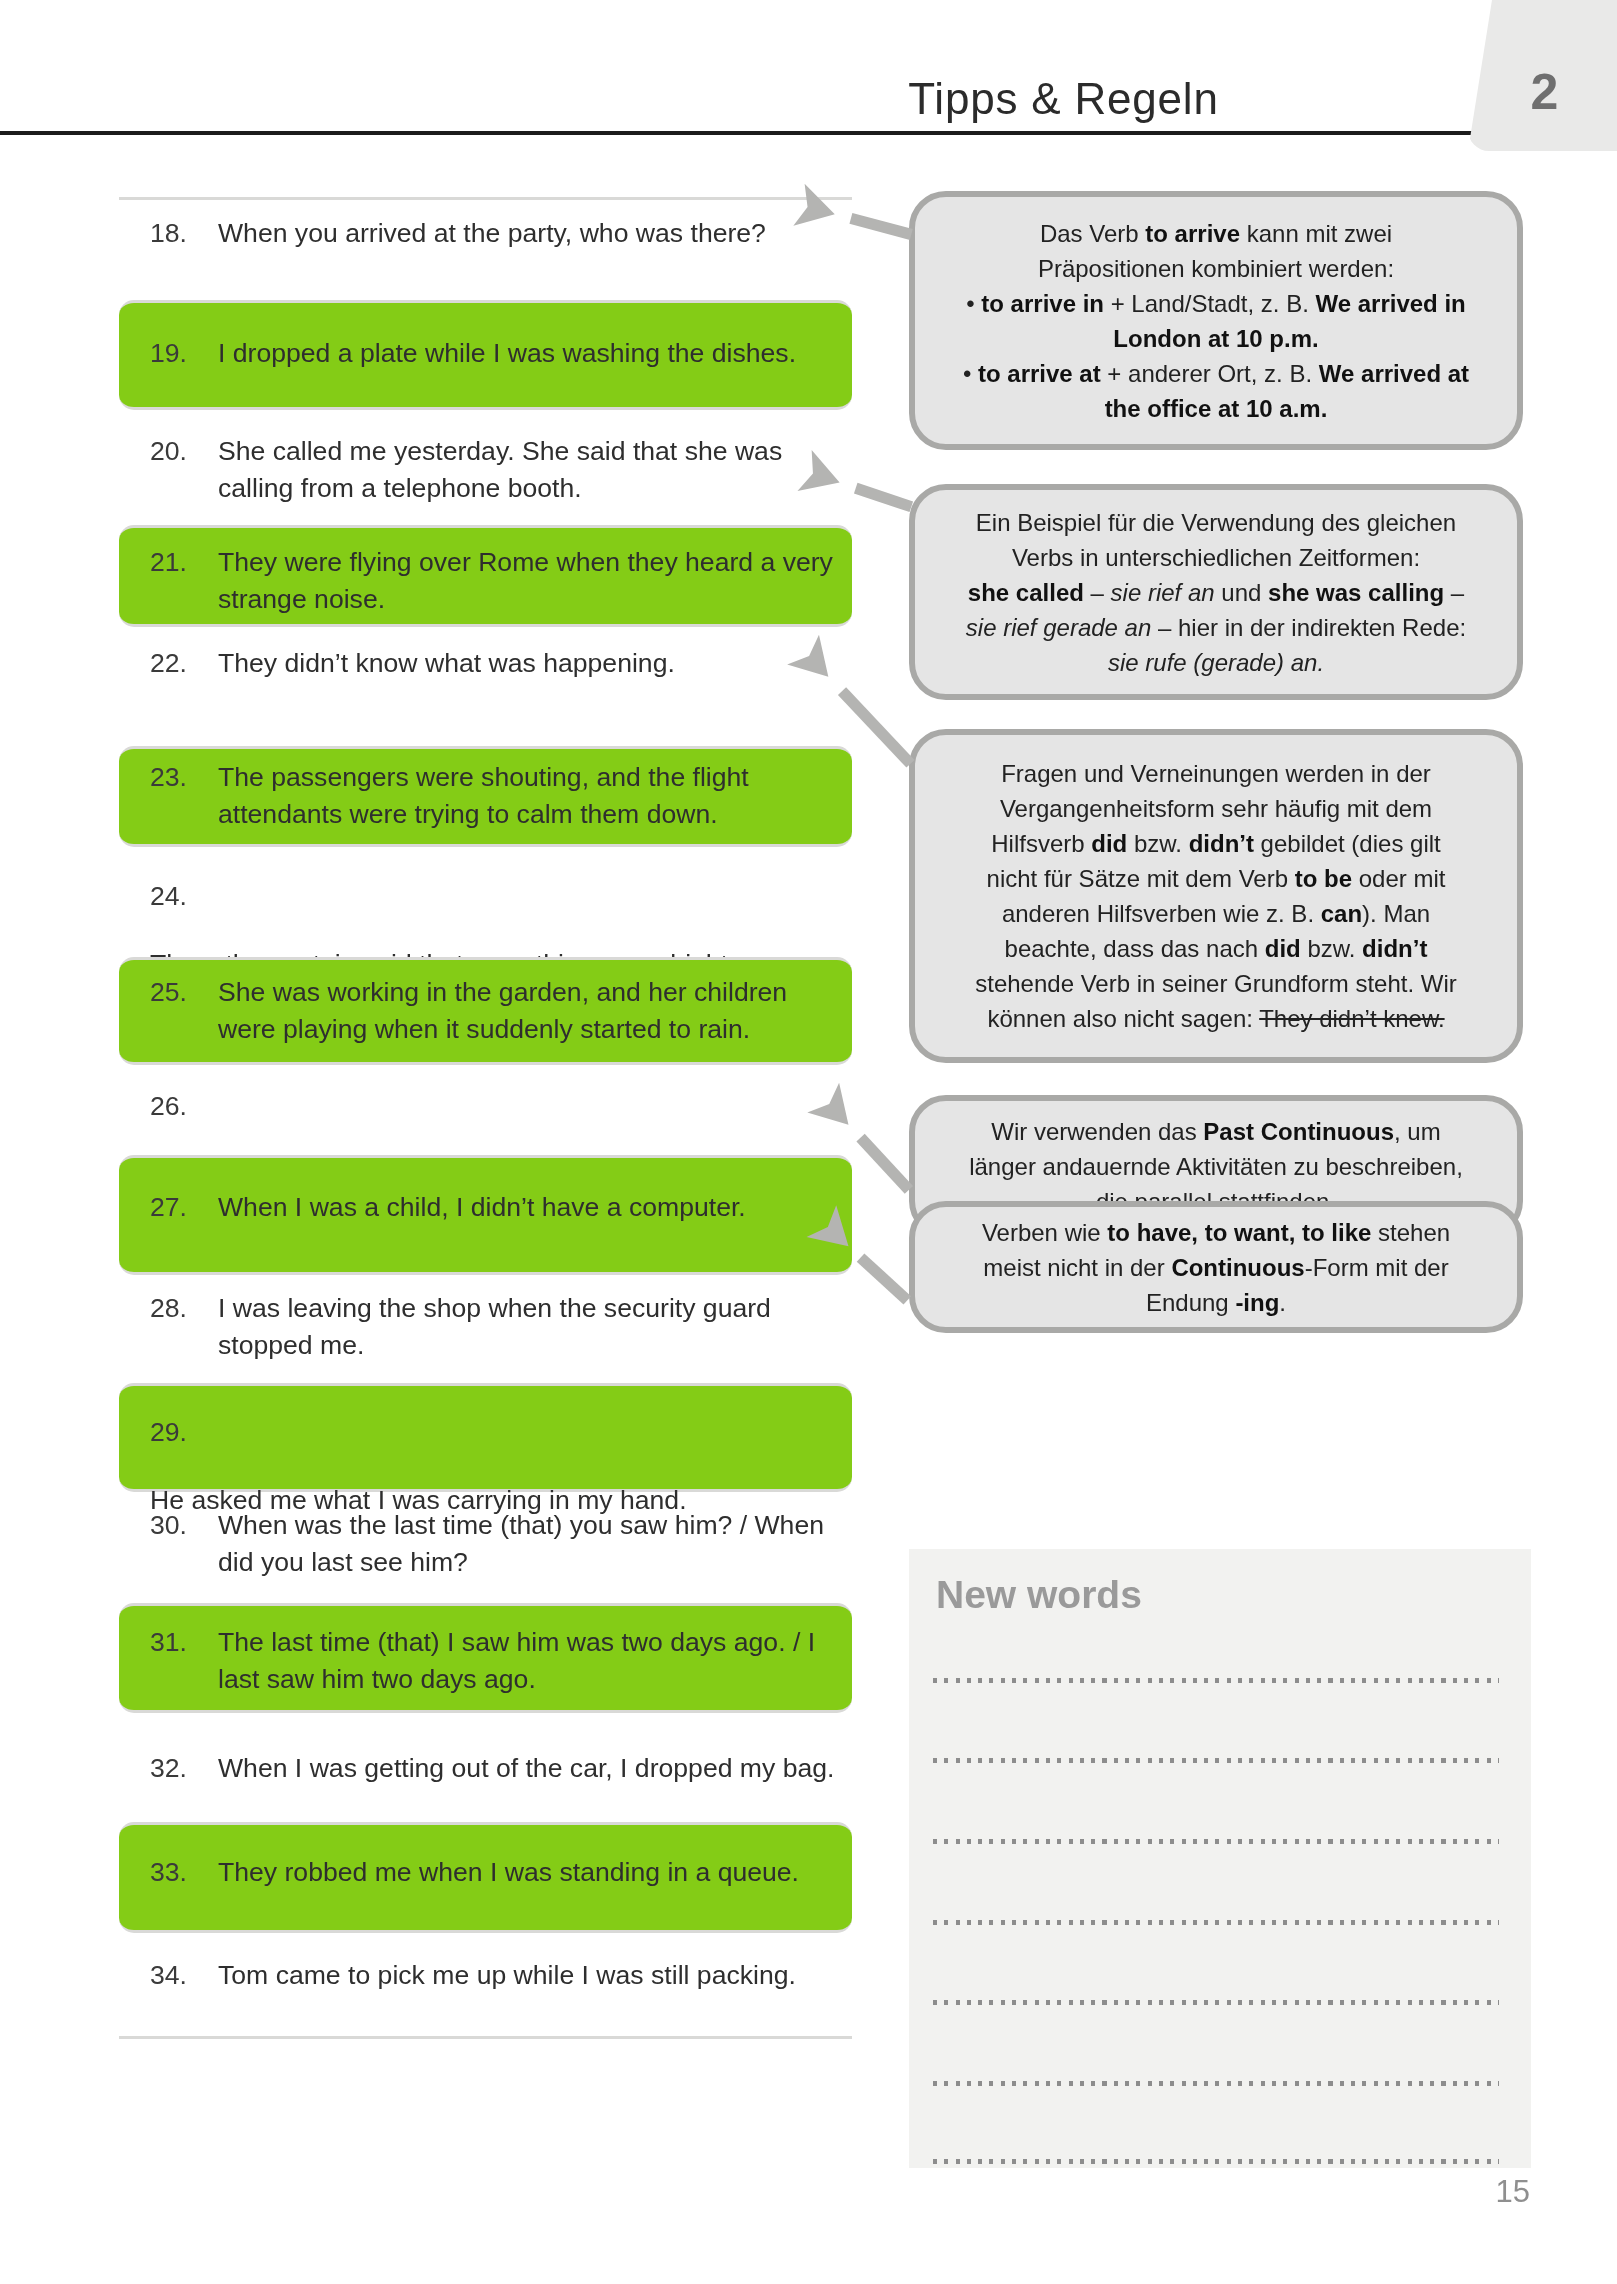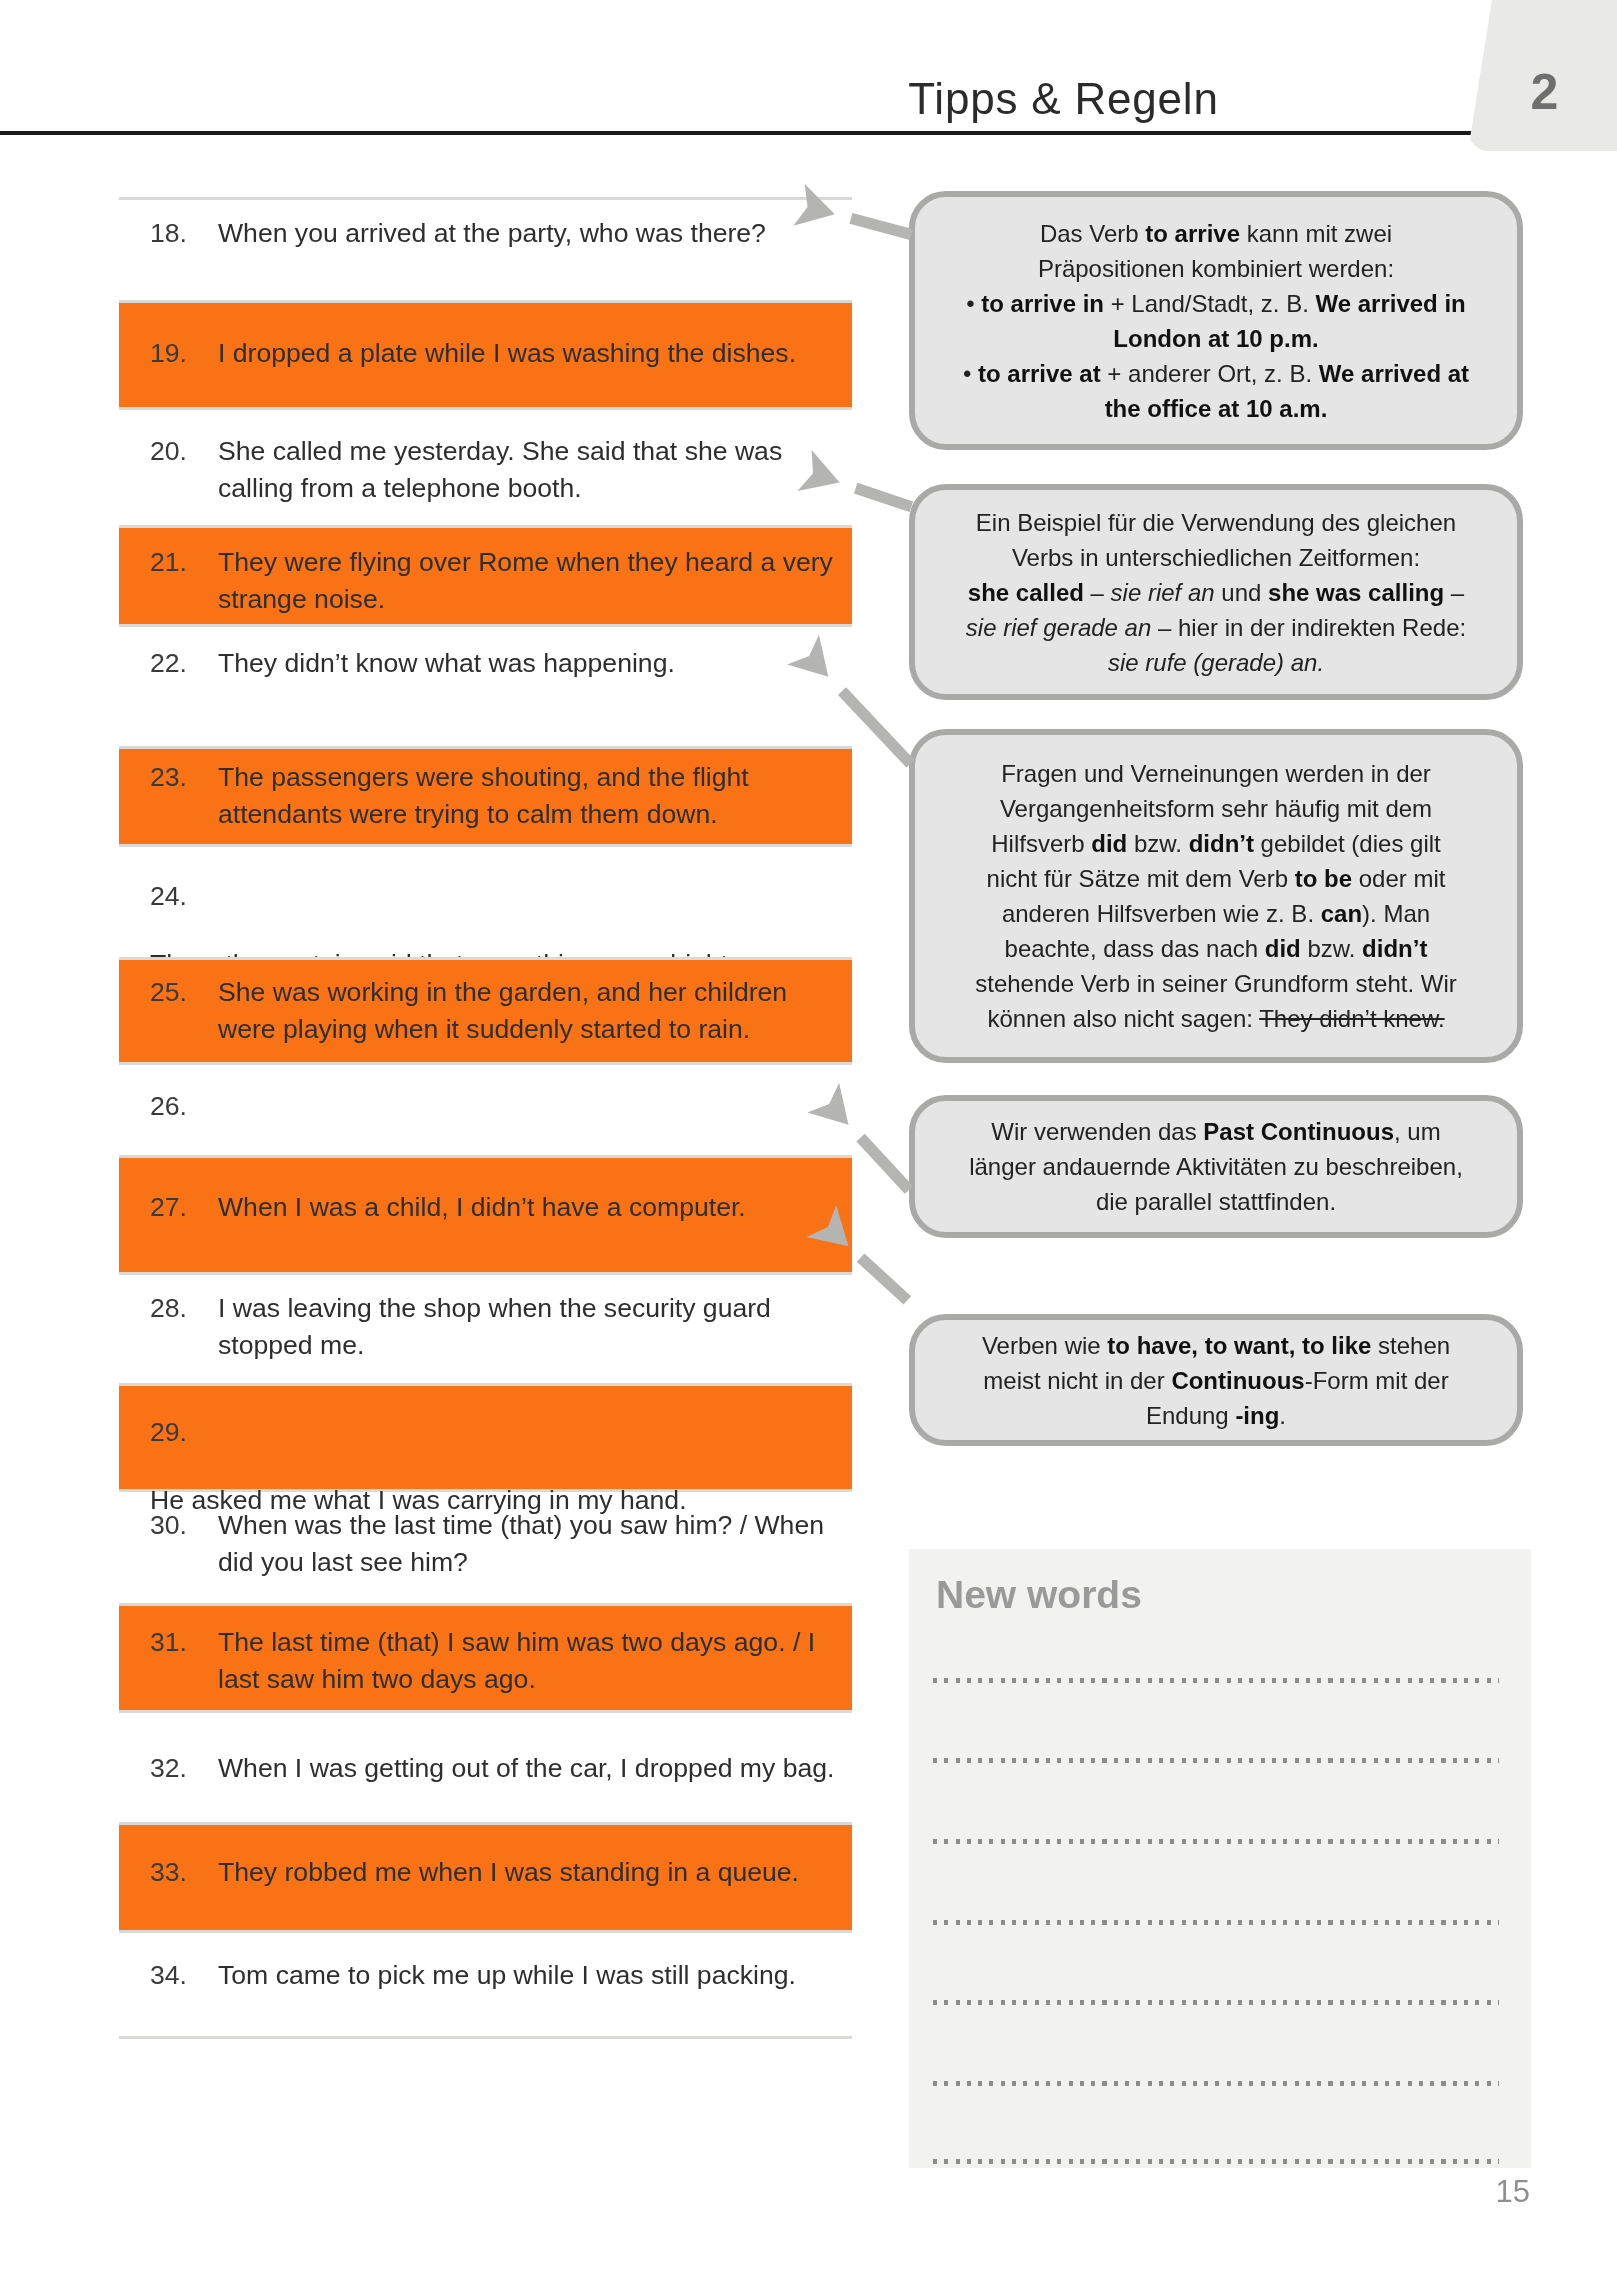--- a/index.html
+++ b/index.html
@@ -24,21 +24,21 @@
   #chapter-num{
     position:absolute; right:29px; top:63px; width:89px; text-align:center;
     font-size:50px; font-weight:bold; color:#6f6f6f;
   }
   
   #sentence-list{
     position:absolute; left:119px; top:197px; width:733px;
     border-top:3.2px solid #d9d9d7; border-bottom:3.2px solid #d9d9d7;
   }
   .row{ position:relative; display:flex; align-items:flex-start; box-sizing:border-box; }
-  .row.shaded{ background:#f97316; border-top:3.2px solid #d9d9d7; border-bottom:3.2px solid #d9d9d7; }
+  .row.shaded{ background:#84cc16; border-top:3.2px solid #d9d9d7; border-bottom:3.2px solid #d9d9d7;border-radius:15px; }
   .row .num{
     width:68px; flex:0 0 68px; text-align:right; font-size:26.6px; line-height:37px; color:#3a3a3a;
   }
   .row .sentence{
     margin-left:31px; font-size:26.6px; line-height:37px; color:#2e2e2e; white-space:nowrap;
   }
   
   .callout{
     position:absolute; box-sizing:border-box; background:#e5e5e5;
     border:6.4px solid #a9a9a7; border-radius:37px;
@@ -157,21 +157,21 @@
       </div>
       <div class="callout" style="left: 909px; top: 484px; width: 614px; height: 216px;">
         <div class="ctext"><span>Ein Beispiel für die Verwendung des gleichen</span><br><span>Verbs in unterschiedlichen Zeitformen:</span><br><span class="b">she called</span><span> – </span><span class="i">sie rief an</span><span> und </span><span class="b">she was calling</span><span> –</span><br><span class="i">sie rief gerade an</span><span> – hier in der indirekten Rede:</span><br><span class="i">sie rufe (gerade) an.</span></div>
       </div>
       <div class="callout" style="left: 909px; top: 729px; width: 614px; height: 334px;">
         <div class="ctext"><span>Fragen und Verneinungen werden in der</span><br><span>Vergangenheitsform sehr häufig mit dem</span><br><span>Hilfsverb </span><span class="b">did</span><span> bzw. </span><span class="b">didn’t</span><span> gebildet (dies gilt</span><br><span>nicht für Sätze mit dem Verb </span><span class="b">to be</span><span> oder mit</span><br><span>anderen Hilfsverben wie z. B. </span><span class="b">can</span><span>). Man</span><br><span>beachte, dass das nach </span><span class="b">did</span><span> bzw. </span><span class="b">didn’t</span><br><span>stehende Verb in seiner Grundform steht. Wir</span><br><span>können also nicht sagen: </span><span class="s">They didn’t knew.</span></div>
       </div>
       <div class="callout" style="left: 909px; top: 1095px; width: 614px; height: 143px;">
         <div class="ctext"><span>Wir verwenden das </span><span class="b">Past Continuous</span><span>, um</span><br><span>länger andauernde Aktivitäten zu beschreiben,</span><br><span>die parallel stattfinden.</span></div>
       </div>
-      <div class="callout" style="left: 909px; top: 1314px; width: 614px; height: 132px;">
+      <div class="callout" style="left: 909px; top: 1201px; width: 614px; height: 132px;">
         <div class="ctext"><span>Verben wie </span><span class="b">to have, to want, to like</span><span> stehen</span><br><span>meist nicht in der </span><span class="b">Continuous</span><span>-Form mit der</span><br><span>Endung </span><span class="b">-ing</span><span>.</span></div>
       </div>
     </div>
 
   <svg id="arrow-layer" width="1618" height="2284" viewBox="0 0 2008 2835">
     <g fill="#b4b4b2" stroke="#b4b4b2">
       <g>
         <line x1="1131" y1="291" x2="1056" y2="271" stroke-width="14"></line>
         <path d="M0 0 L46 -27 L35 0 L46 27 Z" transform="translate(1036,266) rotate(-165)" stroke="none"></path>
       </g>

